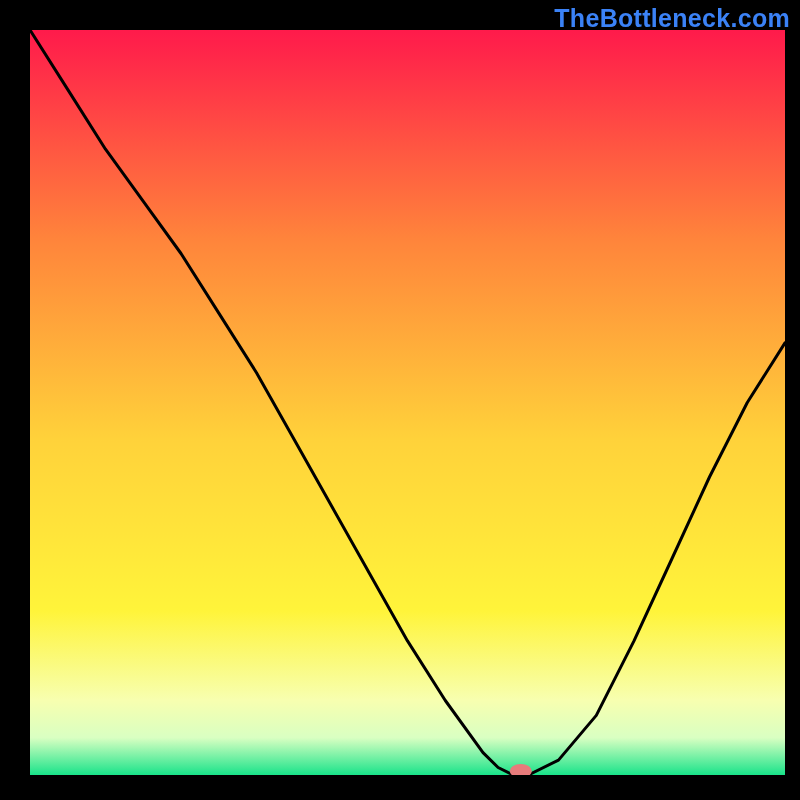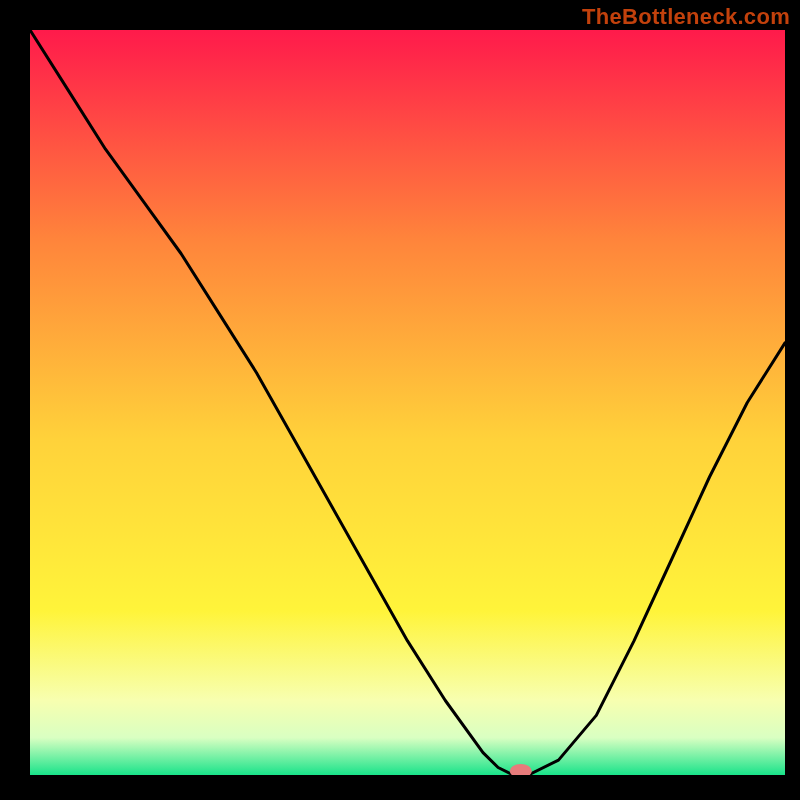--- a/index.html
+++ b/index.html
@@ -14,22 +14,22 @@
   .frame {
     position: relative;
     width: 800px;
     height: 800px;
     background: #000;
   }
   .watermark {
     position: absolute;
     top: 4px;
     right: 10px;
-    color: #c2410c;
-    font-size: 22px;
+    color: #3b82f6;
+    font-size: 25px;
     font-weight: 600;
     letter-spacing: 0.3px;
     z-index: 5;
   }
   .plot-area {
     position: absolute;
     left: 30px;
     top: 30px;
     width: 755px;
     height: 745px;

